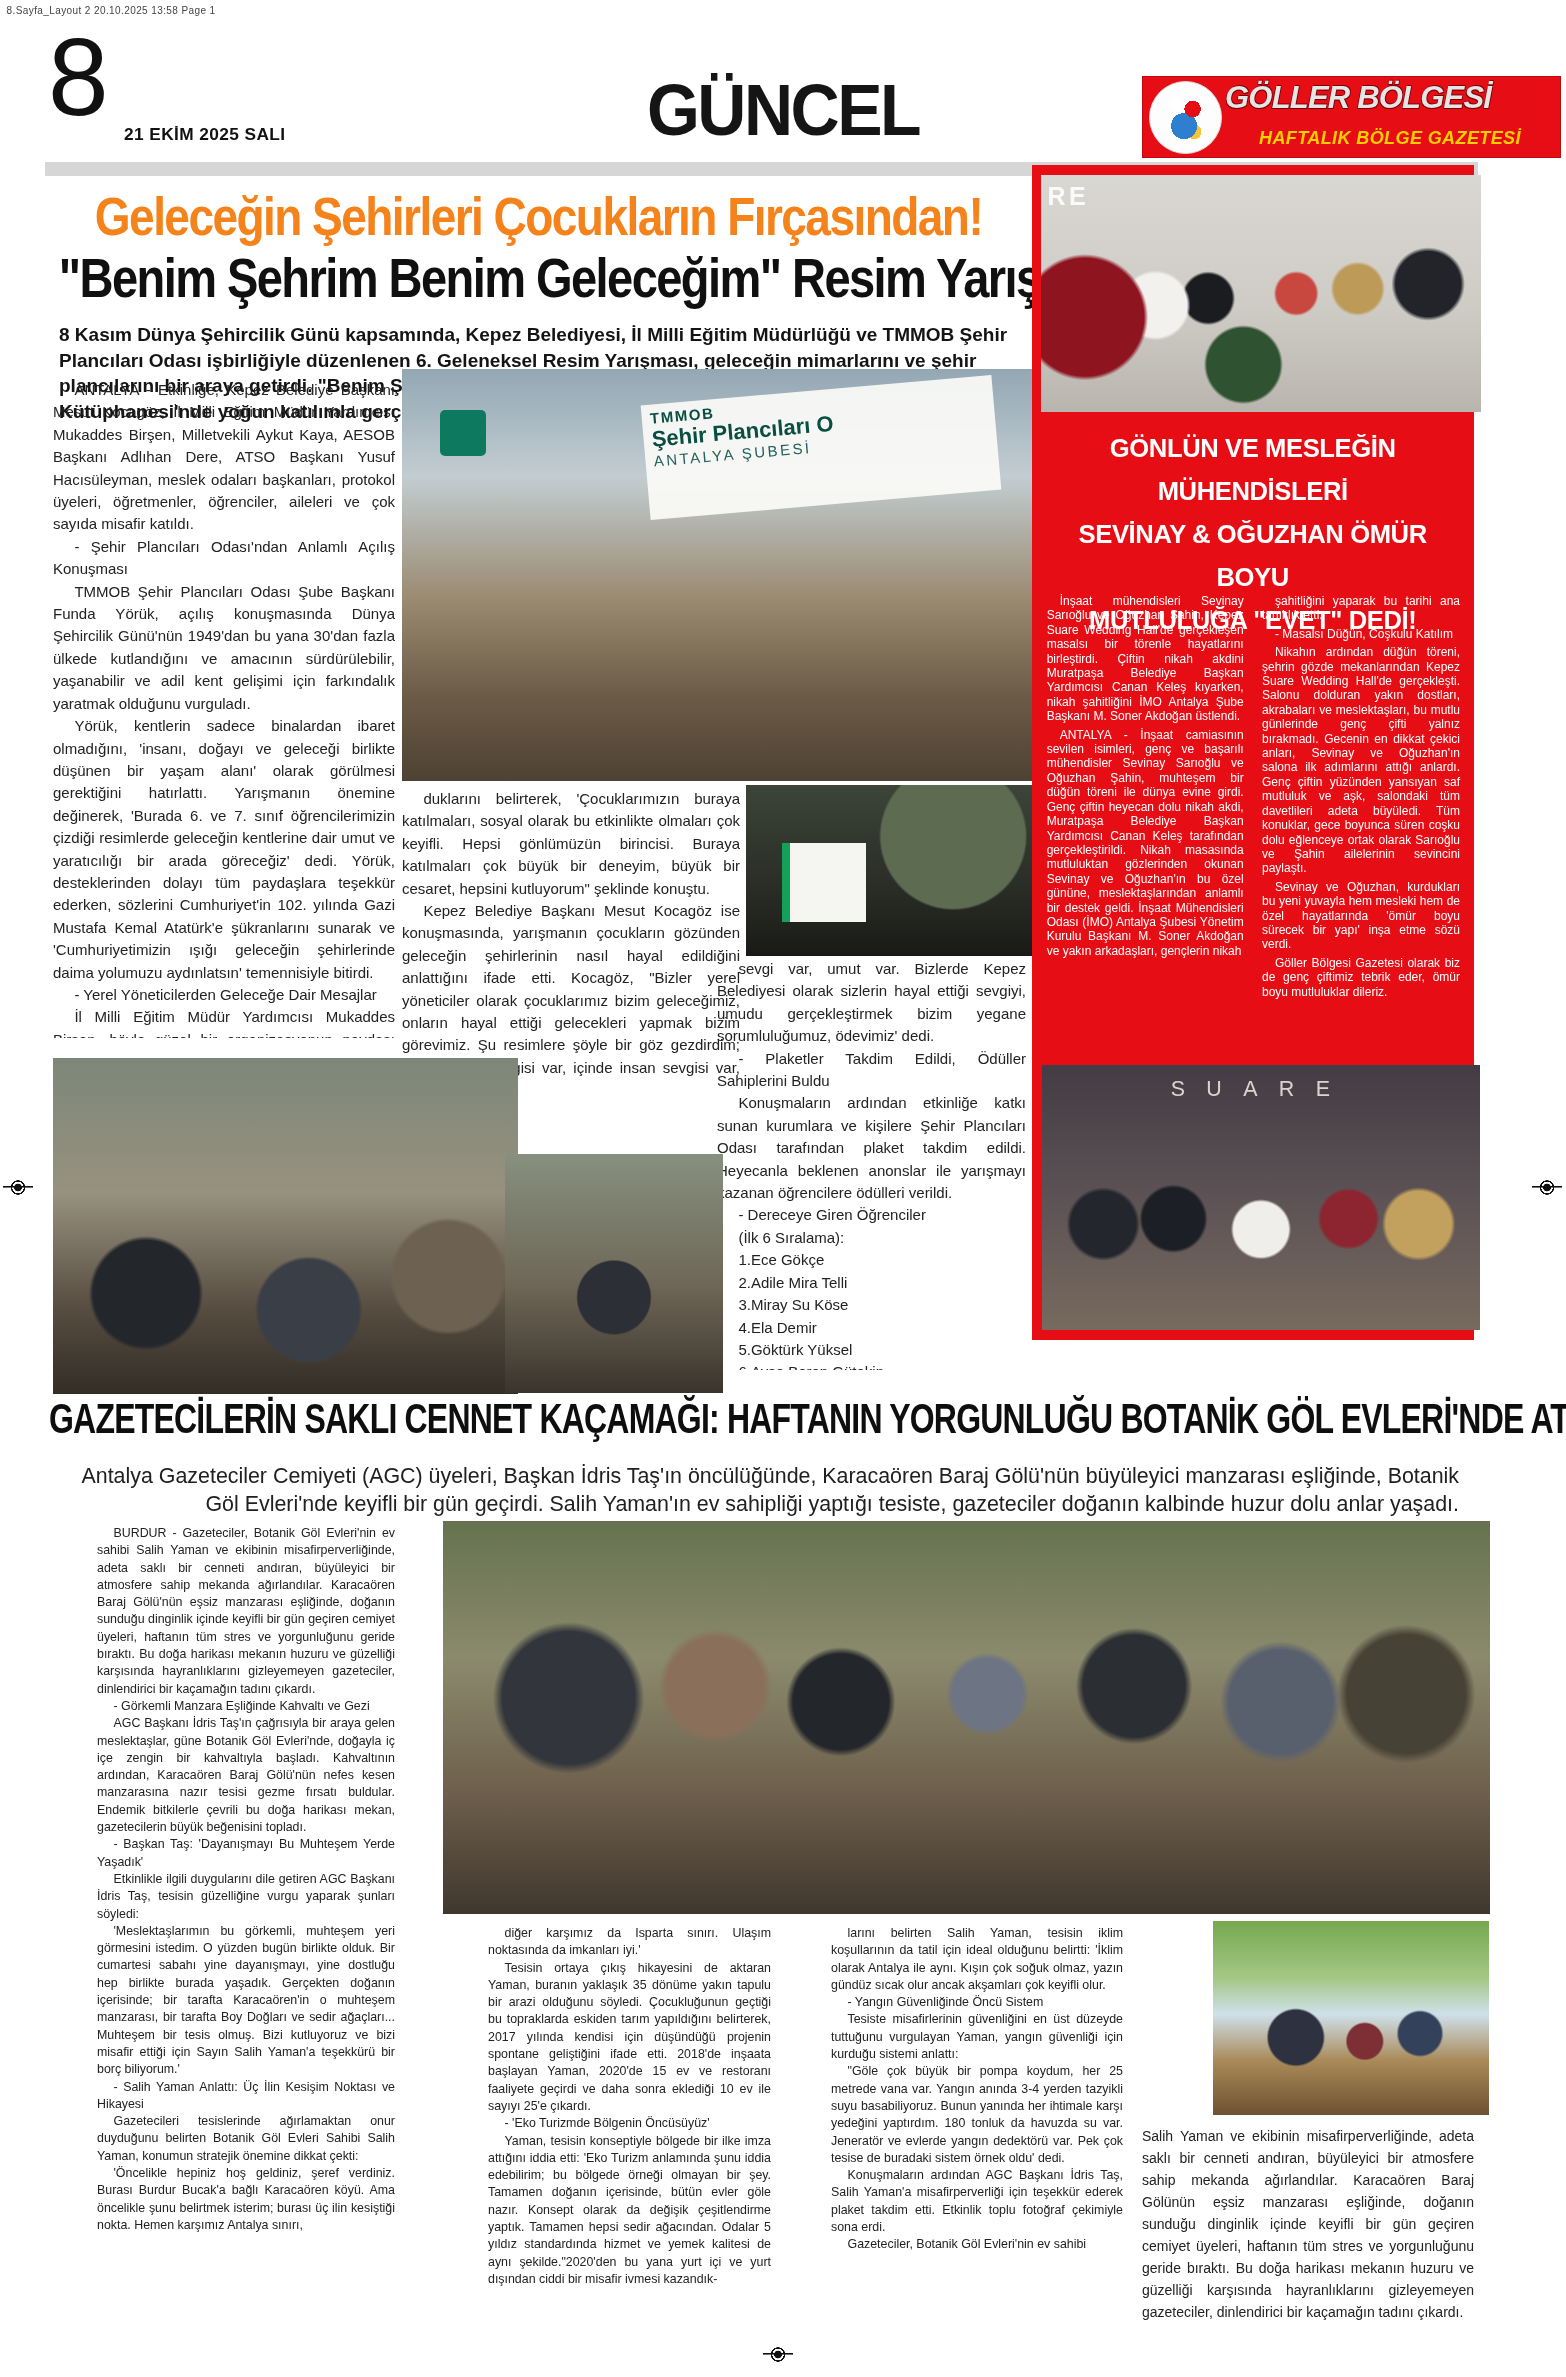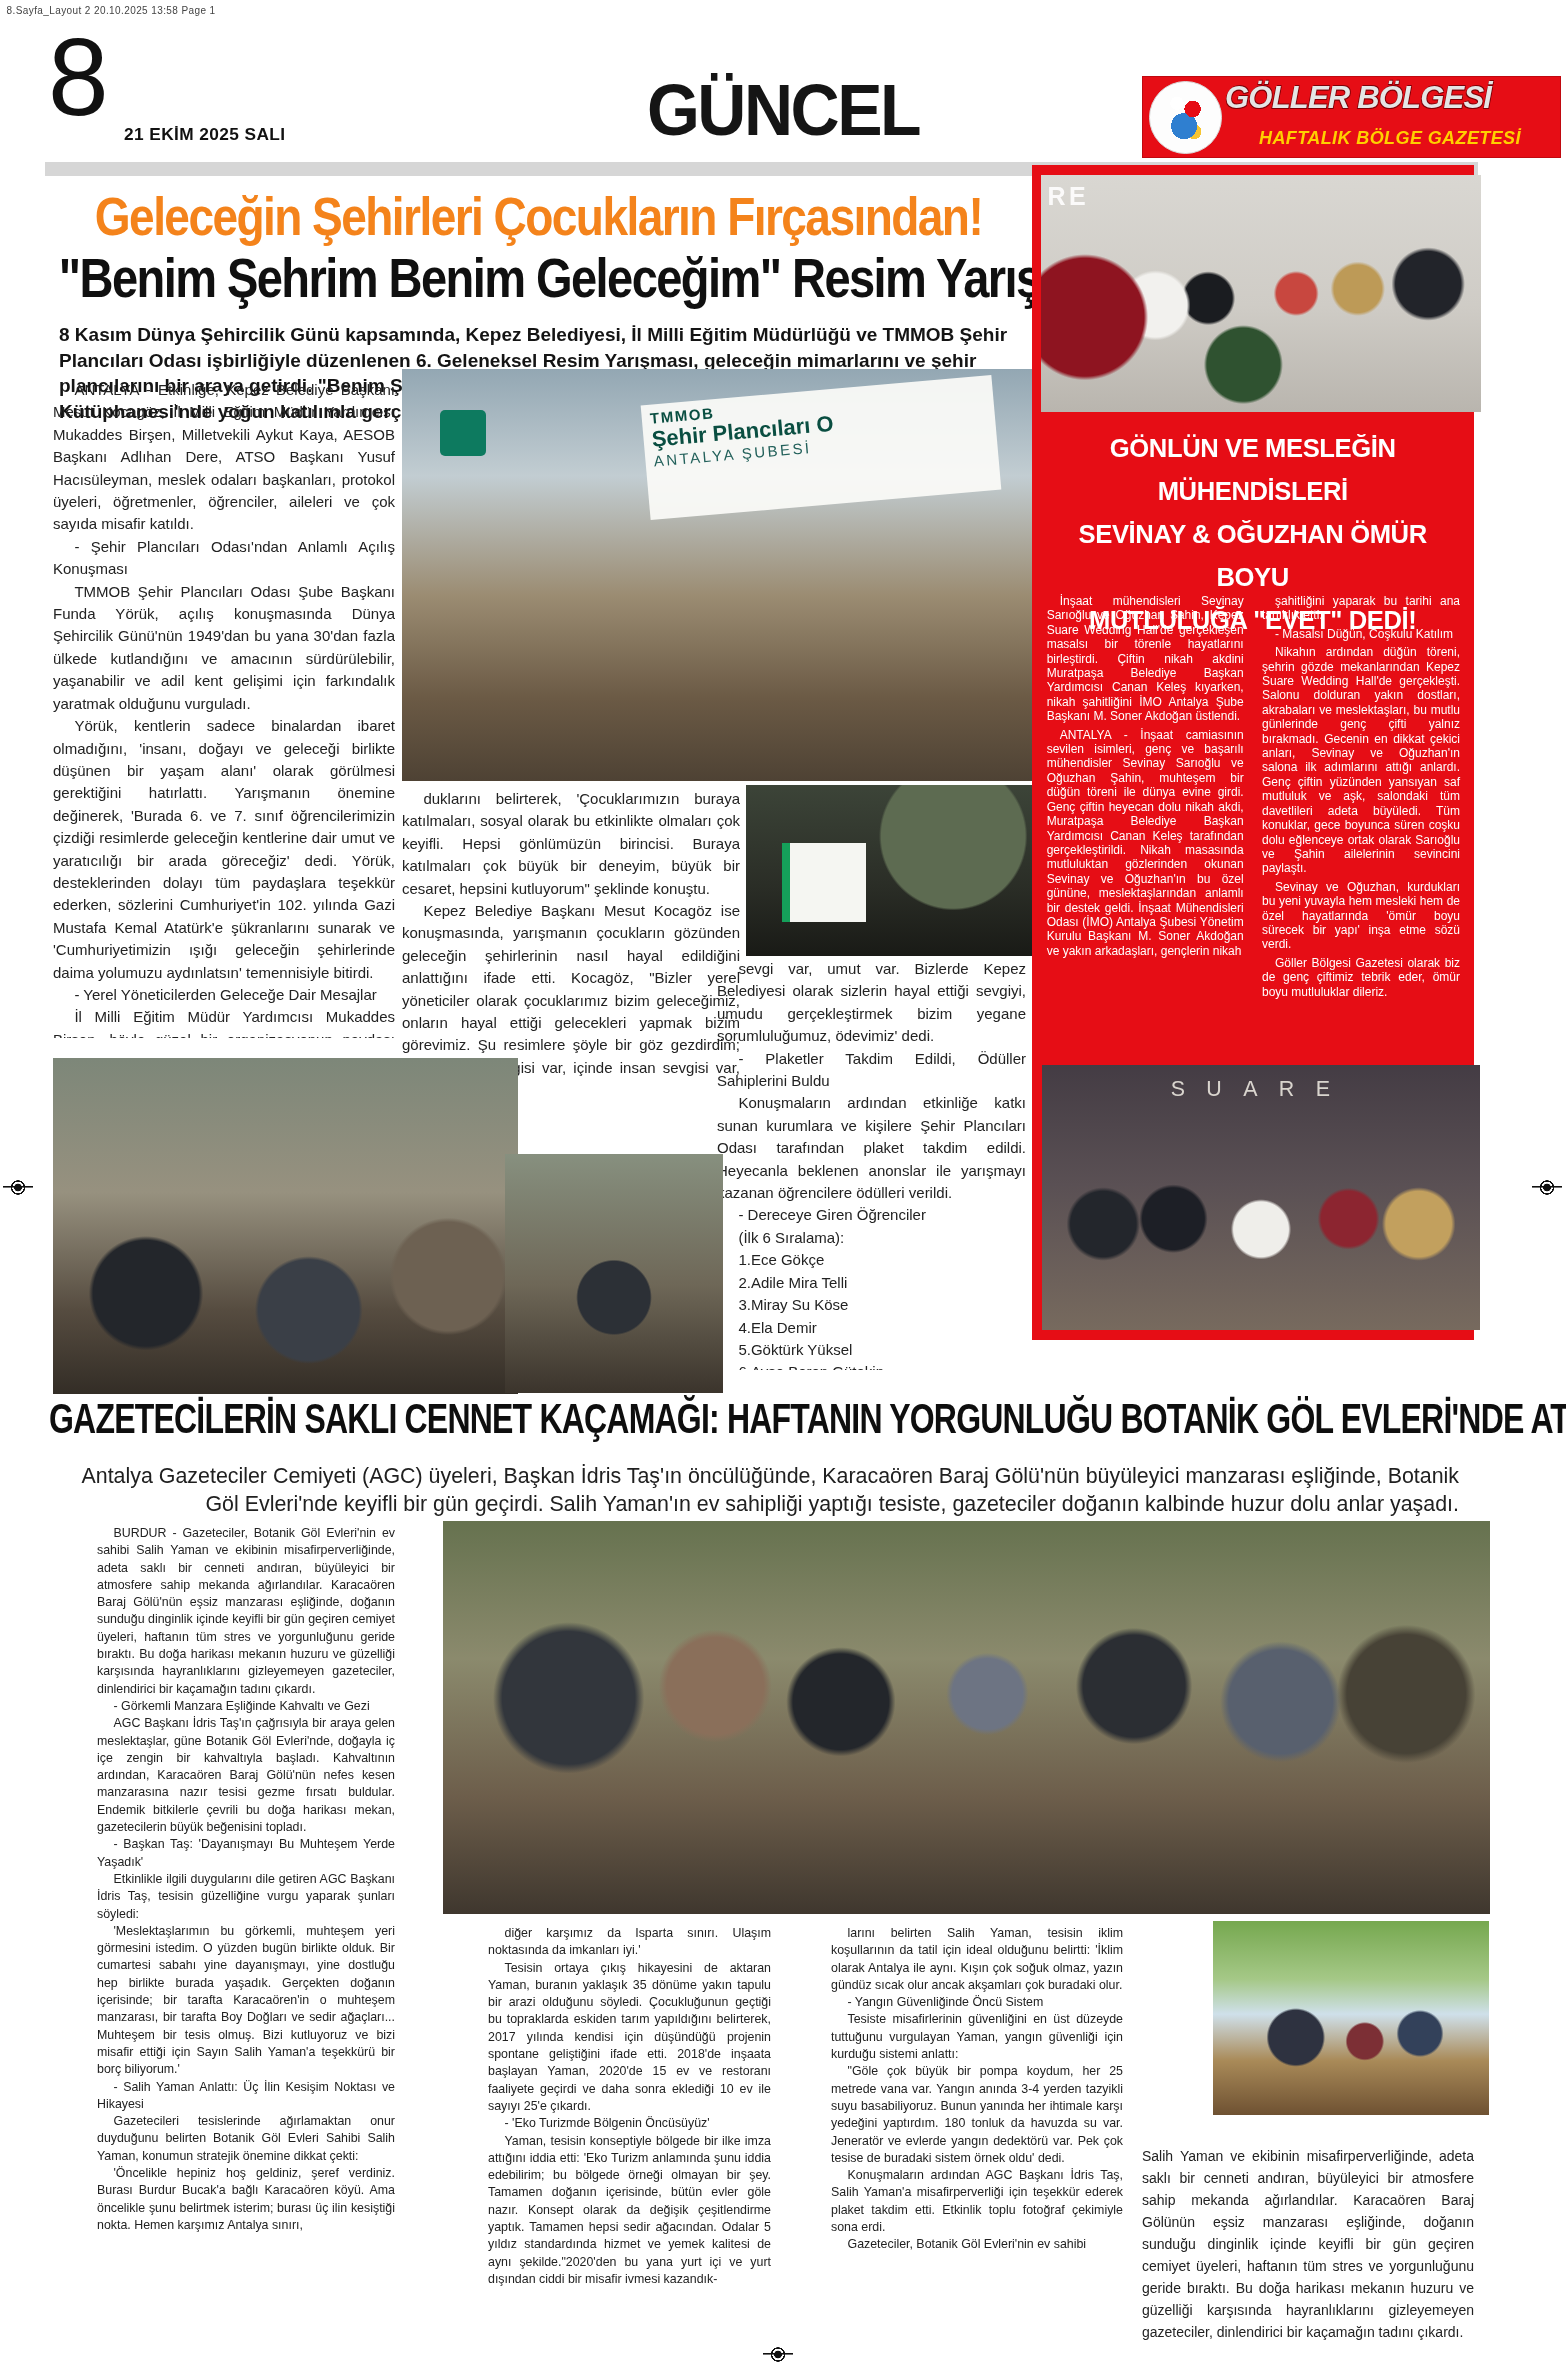--- a/index.html
+++ b/index.html
@@ -103,21 +103,21 @@
      radial-gradient(circle at 92% 44%,#474236 0 6%,transparent 7%),
      linear-gradient(180deg,#66724f 0%,#8b8a6d 35%,#6d5e4b 70%,#3f372e 100%);}
   .col2-bot{left:444px;top:1925px;width:327px;height:387px;}
   .col3-bot{left:787px;top:1925px;width:336px;height:387px;}
   .photo-terrace{left:1213px;top:1921px;width:260px;height:194px;background:
      radial-gradient(circle at 30% 60%,#2e3240 0 12%,transparent 13%),
      radial-gradient(circle at 55% 62%,#7c2f35 0 9%,transparent 10%),
      radial-gradient(circle at 75% 58%,#33415a 0 9%,transparent 10%),
      linear-gradient(180deg,#76a84f 0%,#a5c887 30%,#cfe0ea 48%,#a98a58 72%,#6e5132 100%);}
   .caption-col{left:1142px;top:2125px;width:332px;height:231px;font-size:14px;line-height:22px;color:#222;overflow:hidden;}
-  .caption-col p{text-indent:0;margin-top:20px;}
+  .caption-col p{text-indent:0;}
   
   .regmark{width:30px;height:16.5px;background:
      radial-gradient(circle at 50% 50%, #111 0 3.7px, transparent 4.1px),
      radial-gradient(circle at 50% 50%, transparent 0 5.8px, #111 5.8px 7px, transparent 7.4px),
      linear-gradient(#111,#111) center/100% 1.6px no-repeat;}
 </style>
 </head>
 <body>
 
 <div class="page">
@@ -217,21 +217,21 @@
       <p>'Öncelikle hepiniz hoş geldiniz, şeref verdiniz. Burası Burdur Bucak'a bağlı Karacaören köyü. Ama öncelikle şunu belirtmek isterim; burası üç ilin kesiştiği nokta. Hemen karşımız Antalya sınırı,</p>
     </div>
   <div class="photo photo-journalists"></div>
   <div class="abs txt bot-col col2-bot">
       <p>diğer karşımız da Isparta sınırı. Ulaşım noktasında da imkanları iyi.'</p>
       <p>Tesisin ortaya çıkış hikayesini de aktaran Yaman, buranın yaklaşık 35 dönüme yakın tapulu bir arazi olduğunu söyledi. Çocukluğunun geçtiği bu topraklarda eskiden tarım yapıldığını belirterek, 2017 yılında kendisi için düşündüğü projenin spontane geliştiğini ifade etti. 2018'de inşaata başlayan Yaman, 2020'de 15 ev ve restoranı faaliyete geçirdi ve daha sonra eklediği 10 ev ile sayıyı 25'e çıkardı.</p>
       <p>- 'Eko Turizmde Bölgenin Öncüsüyüz'</p>
       <p>Yaman, tesisin konseptiyle bölgede bir ilke imza attığını iddia etti: 'Eko Turizm anlamında şunu iddia edebilirim; bu bölgede örneği olmayan bir şey. Tamamen doğanın içerisinde, bütün evler göle nazır. Konsept olarak da değişik çeşitlendirme yaptık. Tamamen hepsi sedir ağacından. Odalar 5 yıldız standardında hizmet ve yemek kalitesi de aynı şekilde."2020'den bu yana yurt içi ve yurt dışından ciddi bir misafir ivmesi kazandık-</p>
     </div>
   <div class="abs txt bot-col col3-bot">
-      <p>larını belirten Salih Yaman, tesisin iklim koşullarının da tatil için ideal olduğunu belirtti: 'İklim olarak Antalya ile aynı. Kışın çok soğuk olmaz, yazın gündüz sıcak olur ancak akşamları çok buradaki olur.</p>
+      <p>larını belirten Salih Yaman, tesisin iklim koşullarının da tatil için ideal olduğunu belirtti: 'İklim olarak Antalya ile aynı. Kışın çok soğuk olmaz, yazın gündüz sıcak olur ancak akşamları çok keyifli olur.</p>
       <p>- Yangın Güvenliğinde Öncü Sistem</p>
       <p>Tesiste misafirlerinin güvenliğini en üst düzeyde tuttuğunu vurgulayan Yaman, yangın güvenliği için kurduğu sistemi anlattı:</p>
       <p>"Göle çok büyük bir pompa koydum, her 25 metrede vana var. Yangın anında 3-4 yerden tazyikli suyu basabiliyoruz. Bunun yanında her ihtimale karşı yedeğini yaptırdım. 180 tonluk da havuzda su var. Jeneratör ve evlerde yangın dedektörü var. Pek çok tesise de buradaki sistem örnek oldu' dedi.</p>
       <p>Konuşmaların ardından AGC Başkanı İdris Taş, Salih Yaman'a misafirperverliği için teşekkür ederek plaket takdim etti. Etkinlik toplu fotoğraf çekimiyle sona erdi.</p>
       <p>Gazeteciler, Botanik Göl Evleri'nin ev sahibi</p>
     </div>
   <div class="photo photo-terrace"></div>
   <div class="abs txt caption-col">
       <p>Salih Yaman ve ekibinin misafirperverliğinde, adeta saklı bir cenneti andıran, büyüleyici bir atmosfere sahip mekanda ağırlandılar. Karacaören Baraj Gölünün eşsiz manzarası eşliğinde, doğanın sunduğu dinginlik içinde keyifli bir gün geçiren cemiyet üyeleri, haftanın tüm stres ve yorgunluğunu geride bıraktı. Bu doğa harikası mekanın huzuru ve güzelliği karşısında hayranlıklarını gizleyemeyen gazeteciler, dinlendirici bir kaçamağın tadını çıkardı.</p>
     </div>

